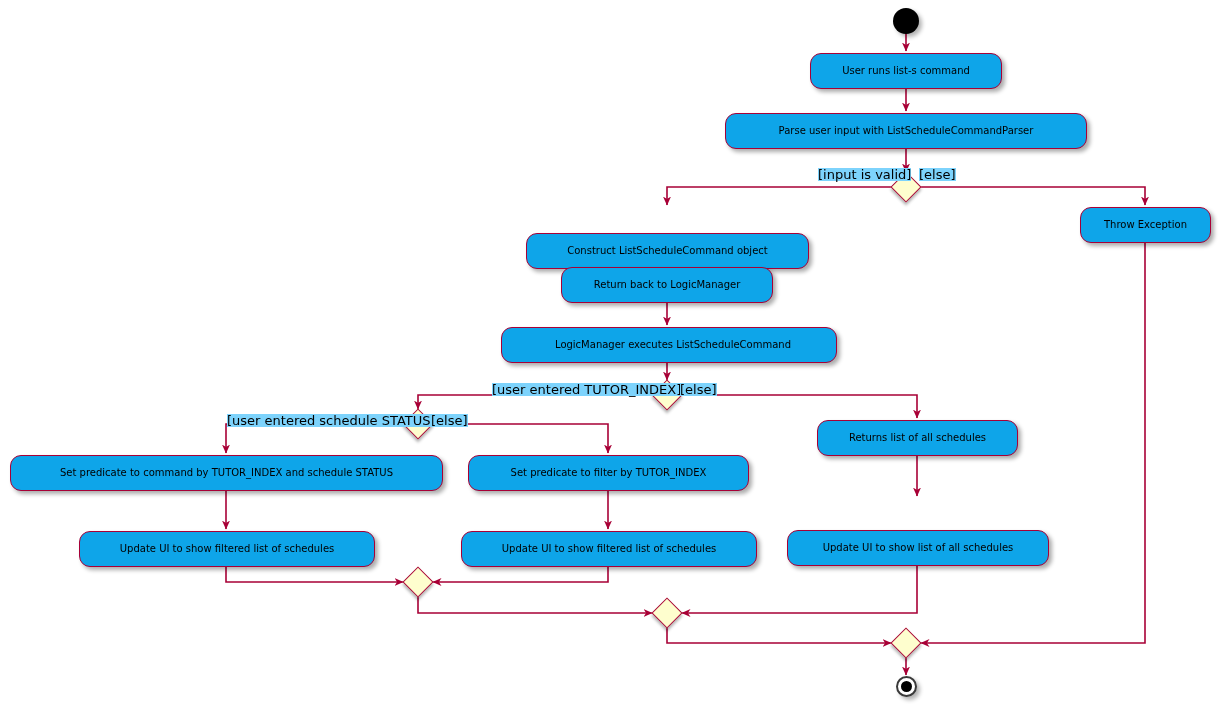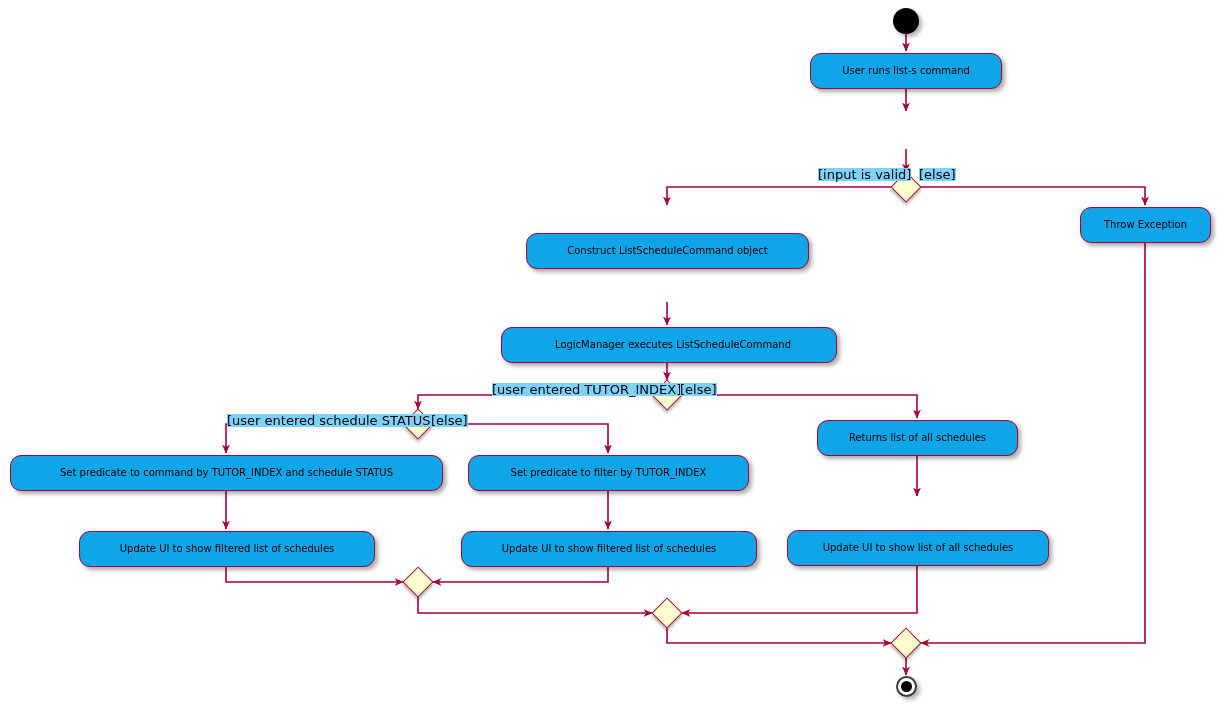--- a/index.html
+++ b/index.html
@@ -137,29 +137,31 @@
       <path d="M1145,242 L1145,643 L921,643" marker-end="url(#ah)"></path>
 
       <path d="M906,658 L906,675" marker-end="url(#ah)"></path>
     </g>
   </svg>
 
   <div class="start-node" style="left:893px; top:8px; width:26px; height:26px;"></div>
 
   <div class="node" style="left:810px; top:53px; width:192px; height:36px;">User runs list-s command</div>
 
+  <div class="node" style="left:725px; top:113px; width:362px; height:36px;">Parse user input with ListScheduleCommandParser</div>
 
   <div class="diamond" style="left:895px; top:176px; width:22px; height:22px;"></div>
   <div class="guard-label" style="left:818px; top:168px;">[input is valid]</div>
   <div class="guard-label" style="left:919px; top:168px;">[else]</div>
 
   <div class="node" style="left:1080px; top:207px; width:131px; height:36px;">Throw Exception</div>
 
   <div class="node" style="left:526px; top:207px; width:283px; height:36px;margin-top:26px;">Construct ListScheduleCommand object</div>
 
+  <div class="node" style="left:561px; top:267px; width:212px; height:36px;">Return back to LogicManager</div>
 
   <div class="node" style="left:501px; top:327px; width:336px; height:36px;padding-left:8px;">LogicManager executes ListScheduleCommand</div>
 
   <div class="diamond" style="left:656px; top:384px; width:22px; height:22px;"></div>
   <div class="guard-label" style="left:492px; top:383px;">[user entered TUTOR_INDEX]</div>
   <div class="guard-label" style="left:680px; top:383px;">[else]</div>
 
   <div class="diamond" style="left:407px; top:413px; width:22px; height:22px;"></div>
   <div class="guard-label" style="left:227px; top:414px;">[user entered schedule STATUS]</div>
   <div class="guard-label" style="left:431px; top:414px;">[else]</div>

